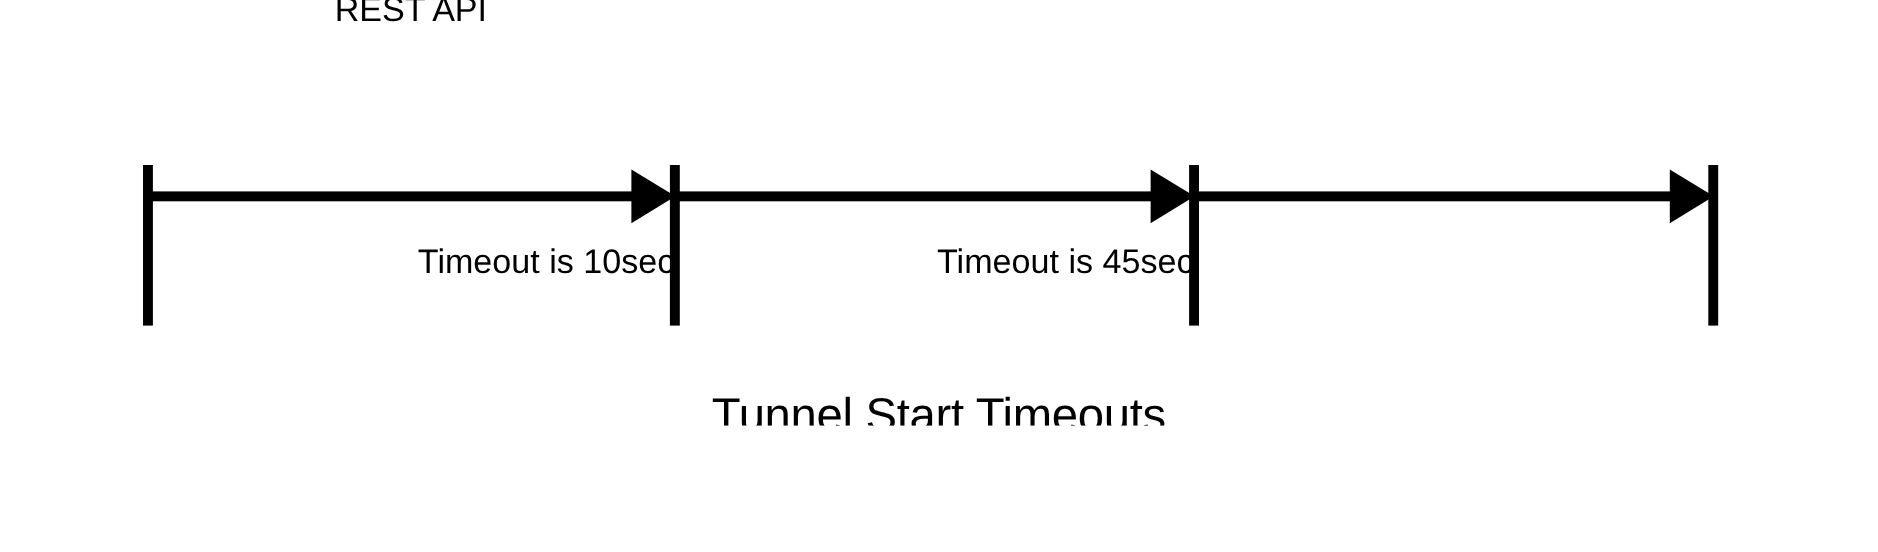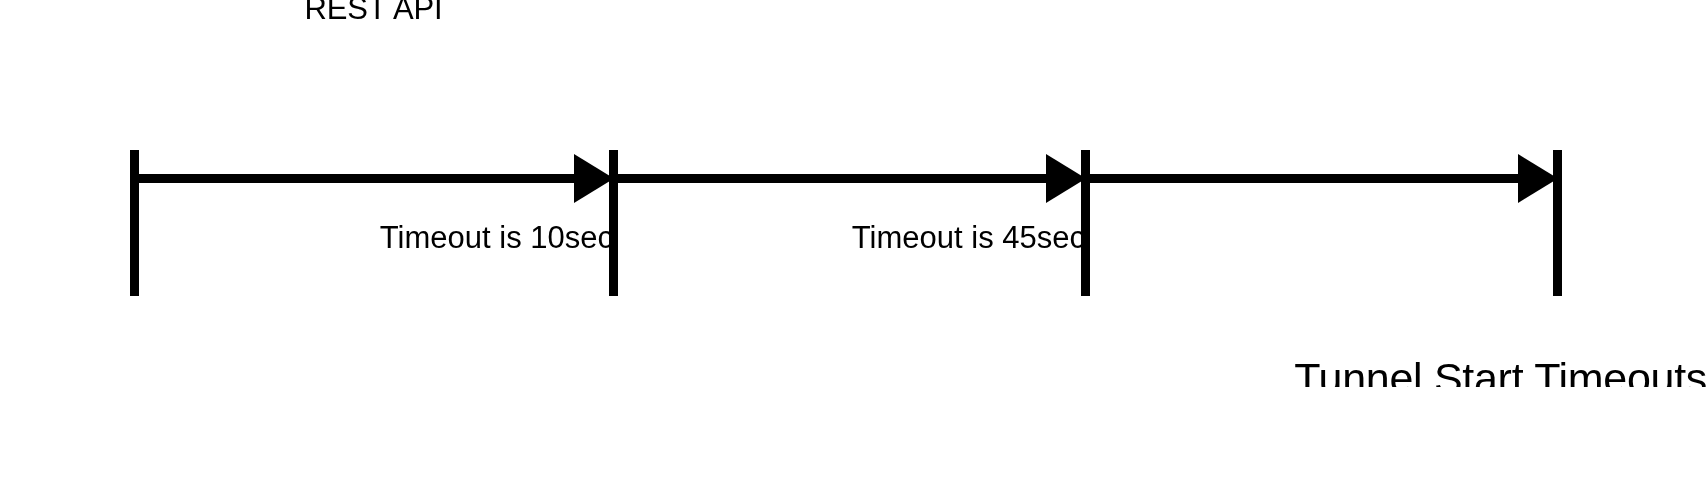--- a/index.html
+++ b/index.html
@@ -42,21 +42,21 @@
     font-size: 31px;
     line-height: 37px;
     color: #000000;
     white-space: nowrap;
   }
   #diagram-title {
     position: absolute;
     left: 0;
     right: 0;
     top: 352px;
-    text-align: right;
+    text-align: center;
     font-size: 43px;
     line-height: 52px;
     color: #000000;
     letter-spacing: -0.3px;
   }
   
   .seg1-top    { left: 134px; width: 479px; bottom: 360px; }
   .seg1-bottom { left: 134px; width: 479px; top: 219px; }
   
   .seg2-top    { left: 613px; width: 472px; bottom: 360px; }

